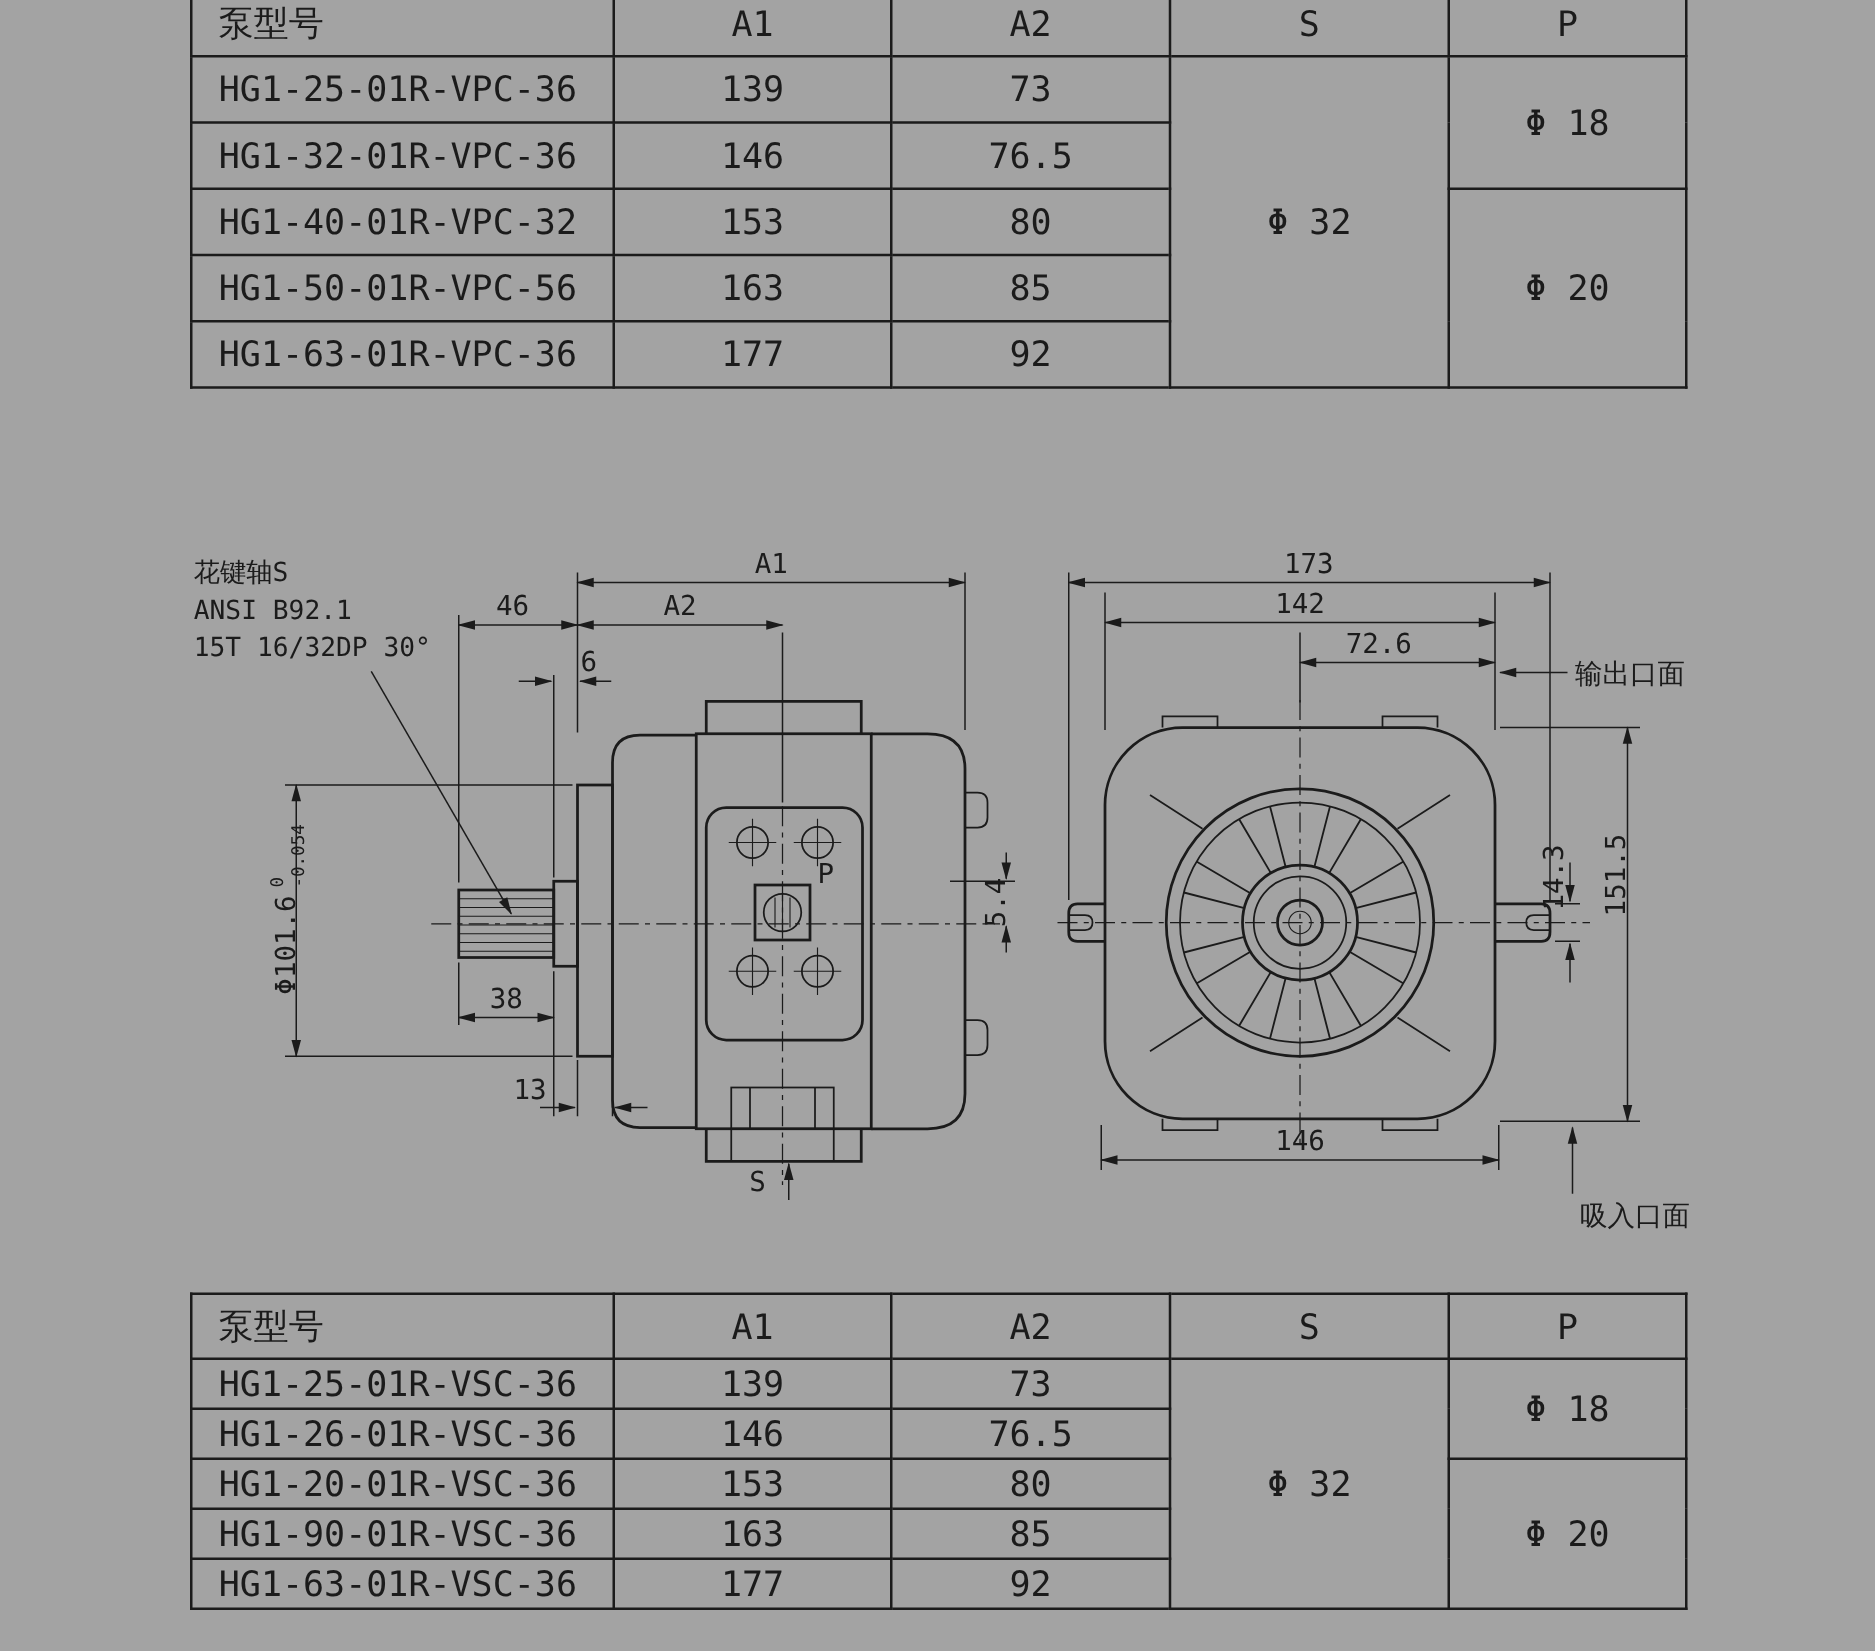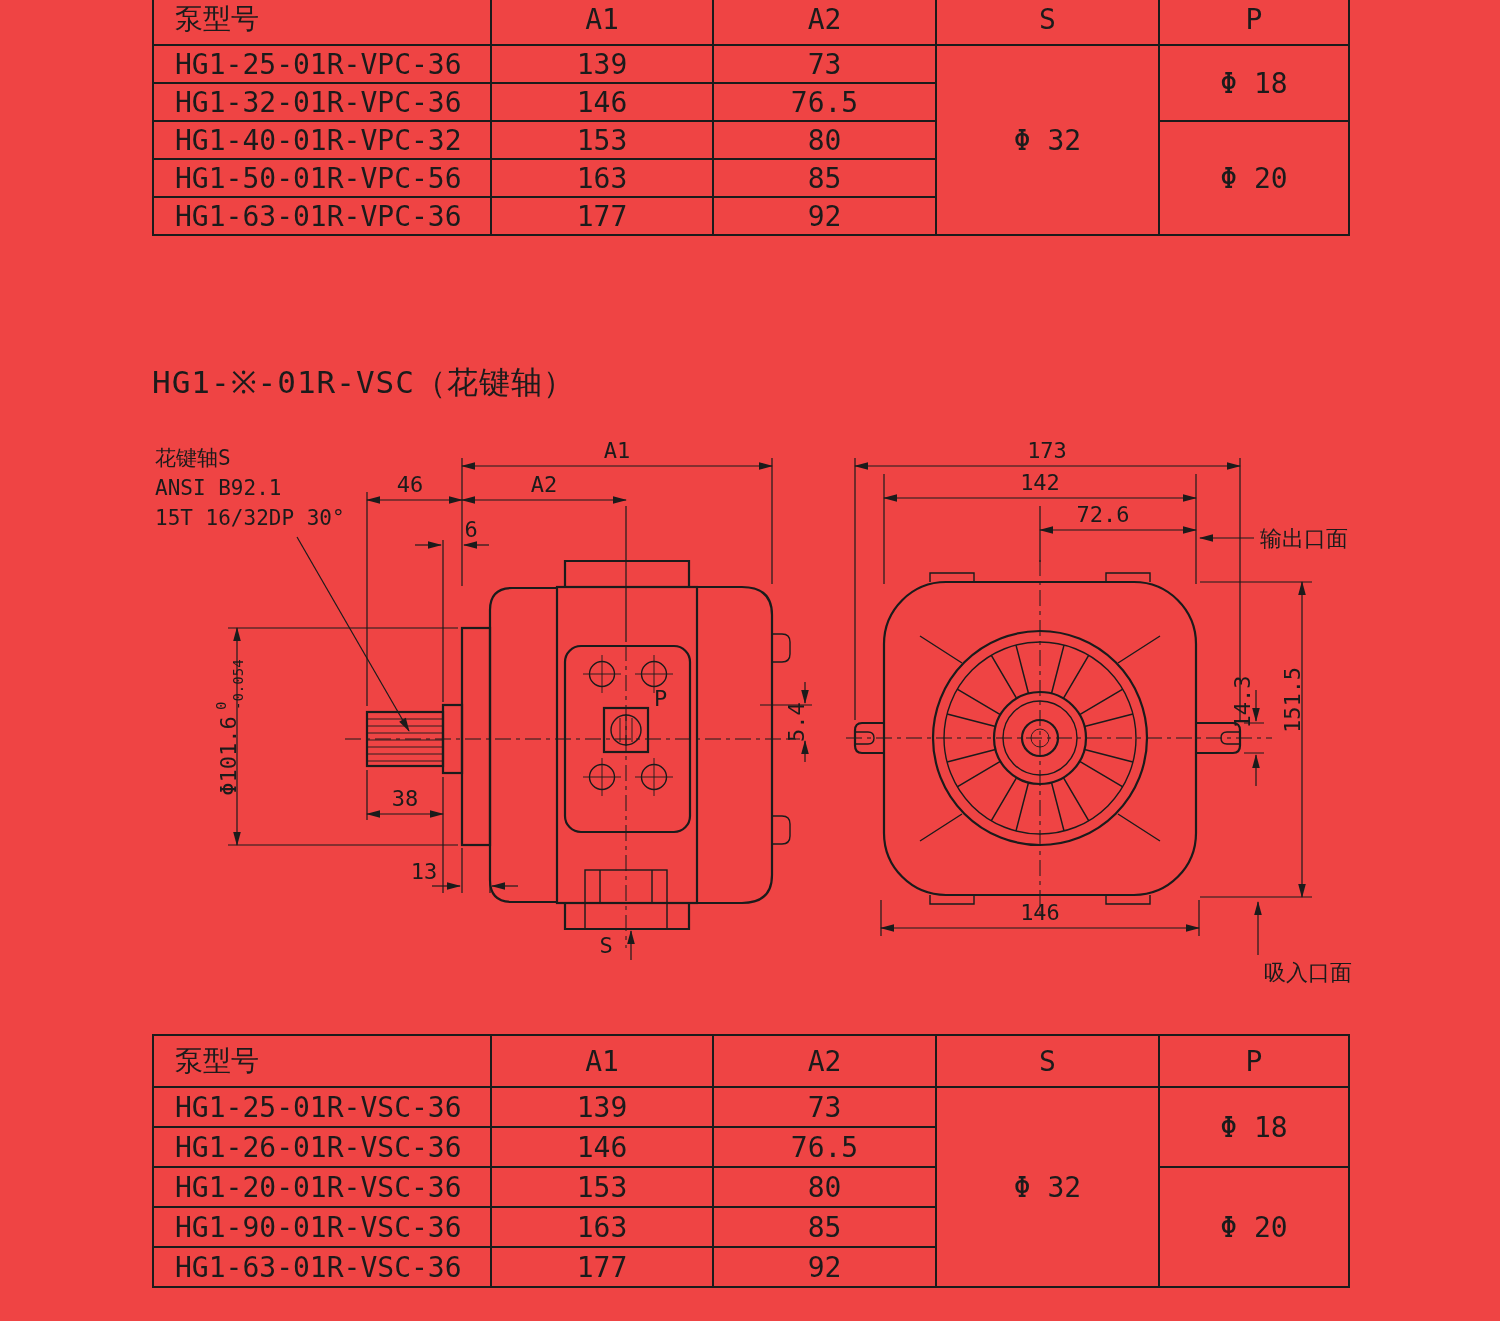--- a/index.html
+++ b/index.html
@@ -1,30 +1,30 @@
 <!DOCTYPE html>
 <html><head>
 <meta charset="utf-8">
 <style>
   html,body{margin:0;padding:0}
   .page{
     position:relative;width:1500px;height:1321px;overflow:hidden;
-    background:#ef4444;color:#1b1b1b;
+    background:#a3a3a3;color:#1b1b1b;
     font-family:"DejaVu Sans Mono","Liberation Mono",monospace;
   }
   
   table.spec{position:absolute;left:152px;border-collapse:collapse;table-layout:fixed}
   table.spec th,table.spec td{
     border:2.5px solid #1b1b1b;font-weight:normal;font-size:28px;
     text-align:center;padding:0;white-space:nowrap;overflow:hidden;
   }
   table.spec .model{text-align:left;padding-left:21px}
   .c-model{width:338px}.c-a1{width:222px}.c-a2{width:223px}.c-s{width:223px}.c-p{width:190px}
   #t-top{top:-8px}
-  #t-top tr{height:38px}
+  #t-top tr{height:53px}
   #t-top tr.hdr{height:52px}
   #t-bot{top:1034px}
   #t-bot tr{height:40px}
   #t-bot tr.hdr{height:52px}
   
   .section-title{
     position:absolute;left:152px;top:360px;font-size:31px;letter-spacing:1px;
   }
   
   svg.drawing{position:absolute;left:0;top:420px}
@@ -84,21 +84,20 @@
       <td>85</td>
     </tr>
     <tr>
       <td class="model">HG1-63-01R-VPC-36</td>
       <td>177</td>
       <td>92</td>
     </tr>
   </tbody>
     </table>
 
-  <div class="section-title">HG1-※-01R-VSC（花键轴）</div>
 
   <svg class="drawing" width="1500" height="610" viewBox="0 420 1500 610">
     <defs>
       <marker id="ar" markerWidth="16" markerHeight="10" refX="15" refY="5" orient="auto-start-reverse" markerUnits="userSpaceOnUse">
         <path d="M16,5 L2,1.2 L2,8.8 Z" fill="#1b1b1b"></path>
       </marker>
     </defs>
 
     <g>
 

